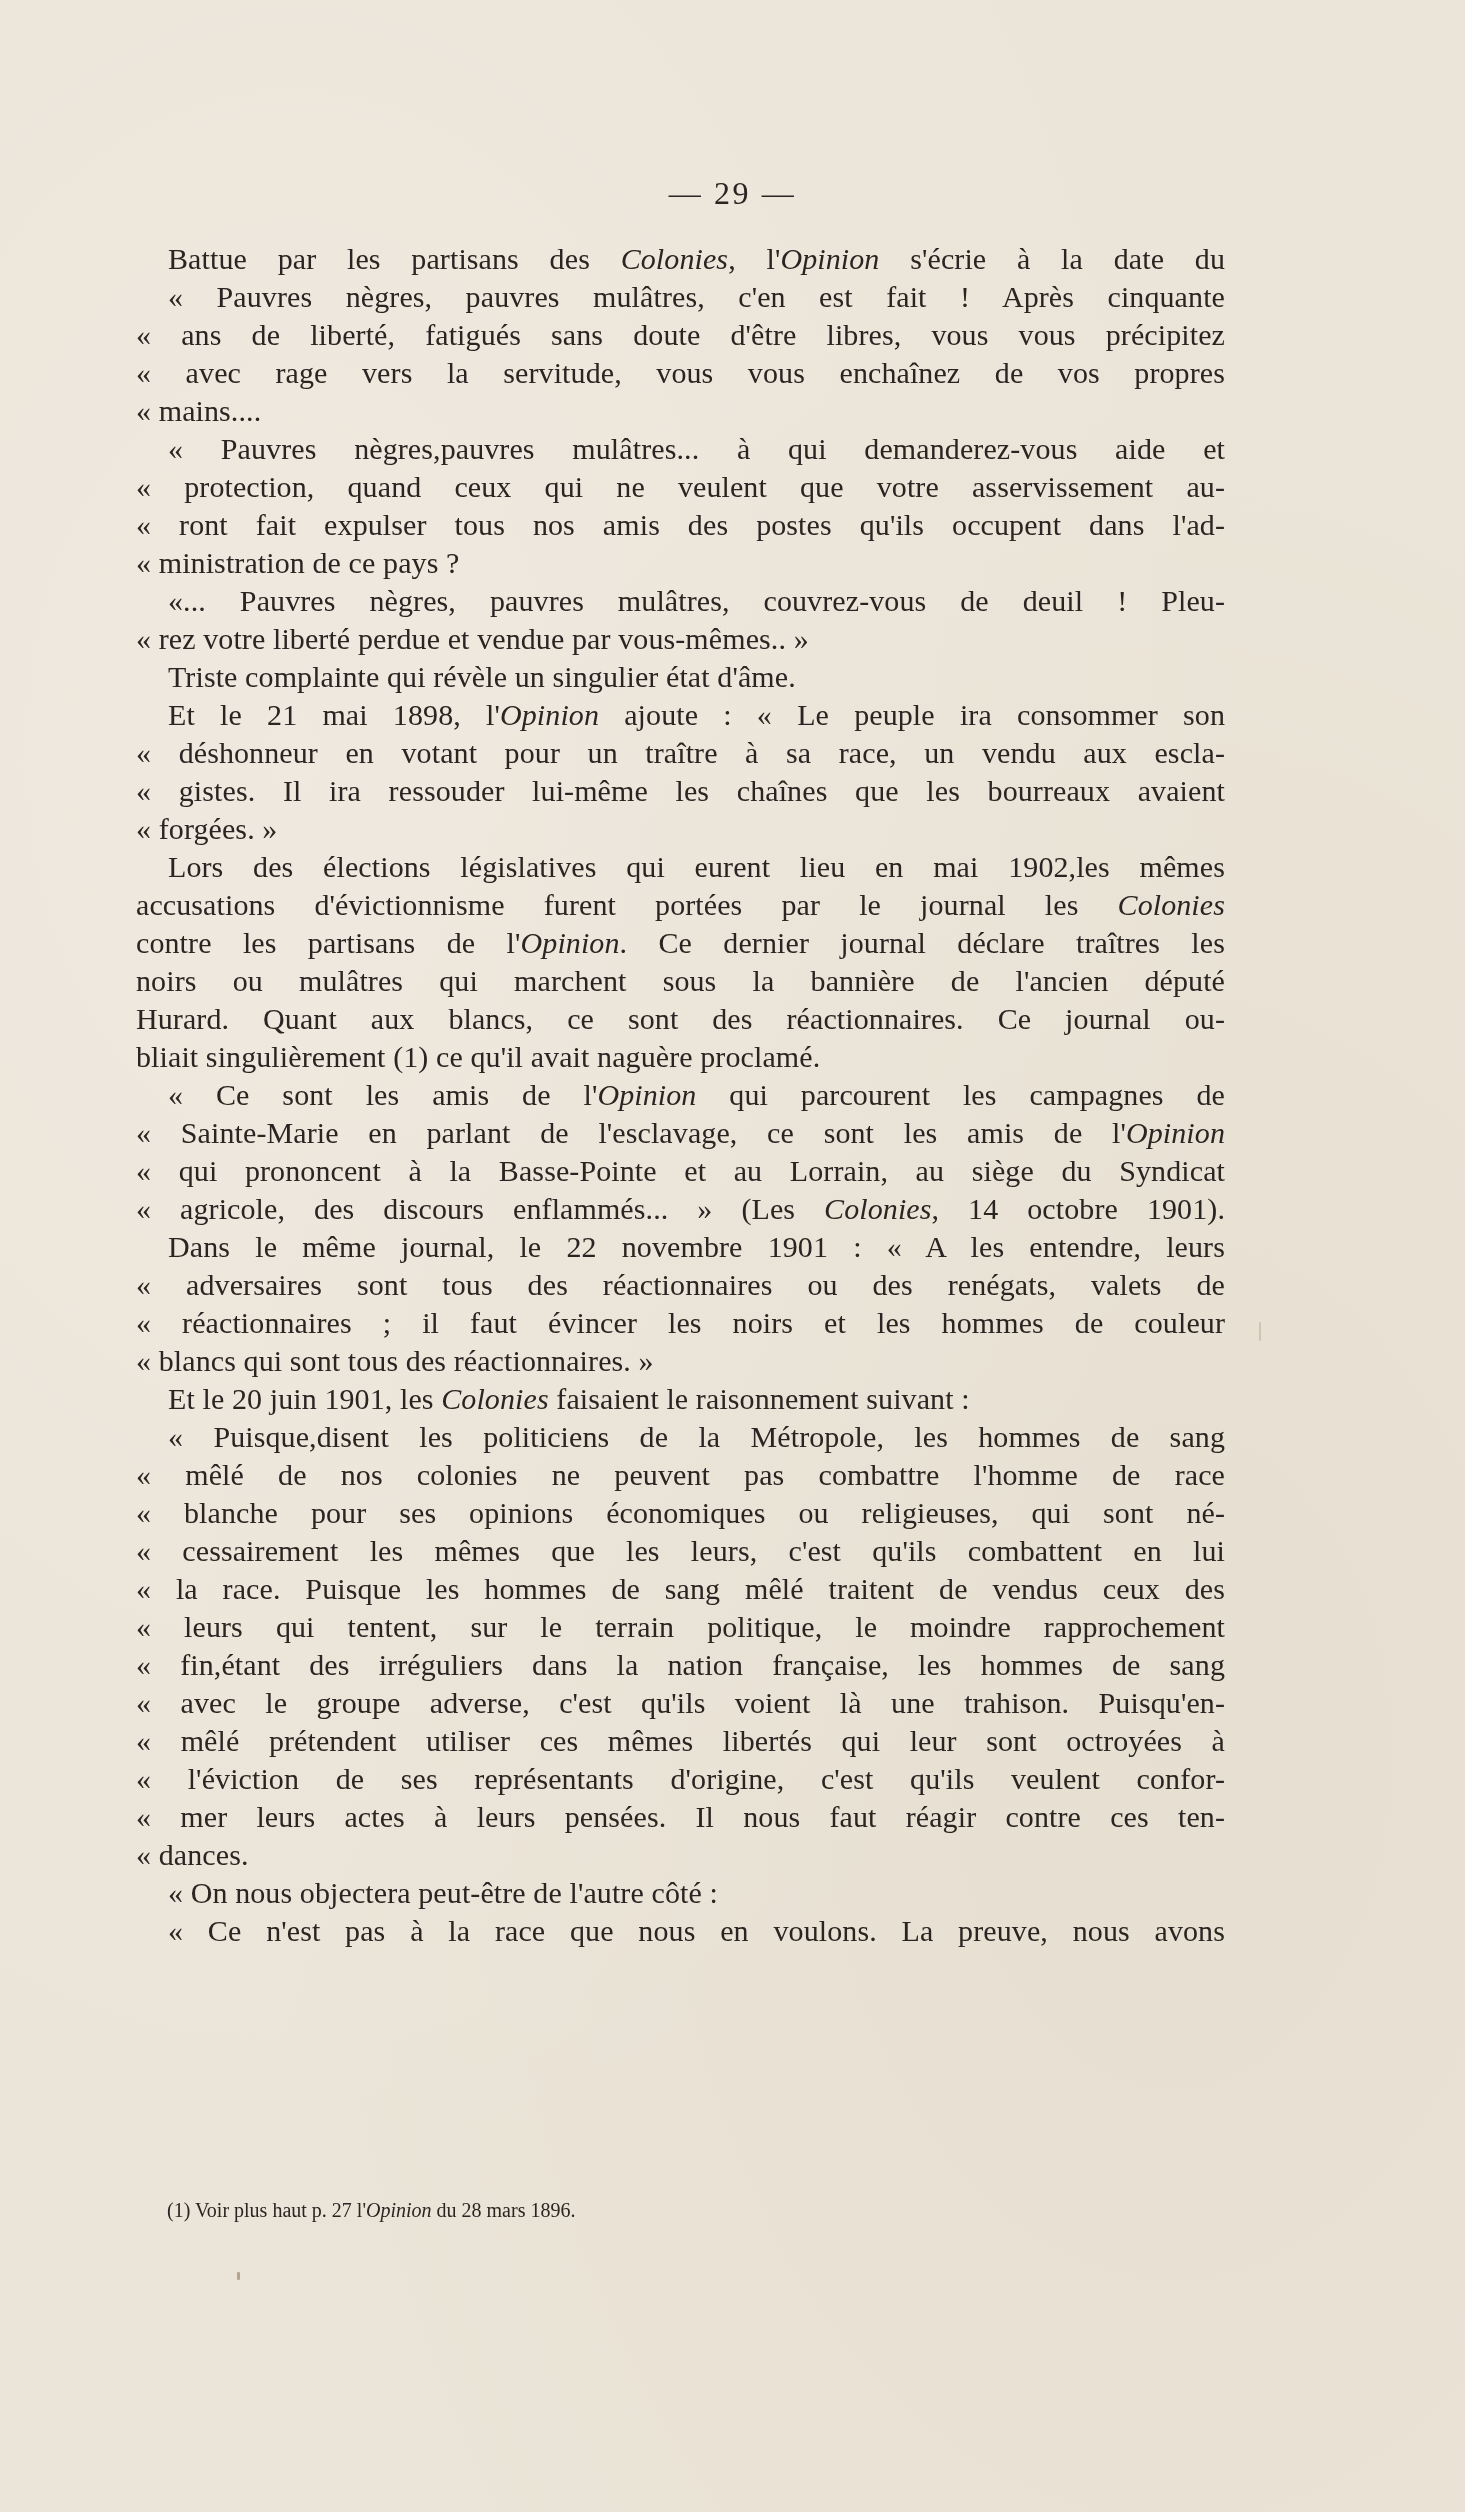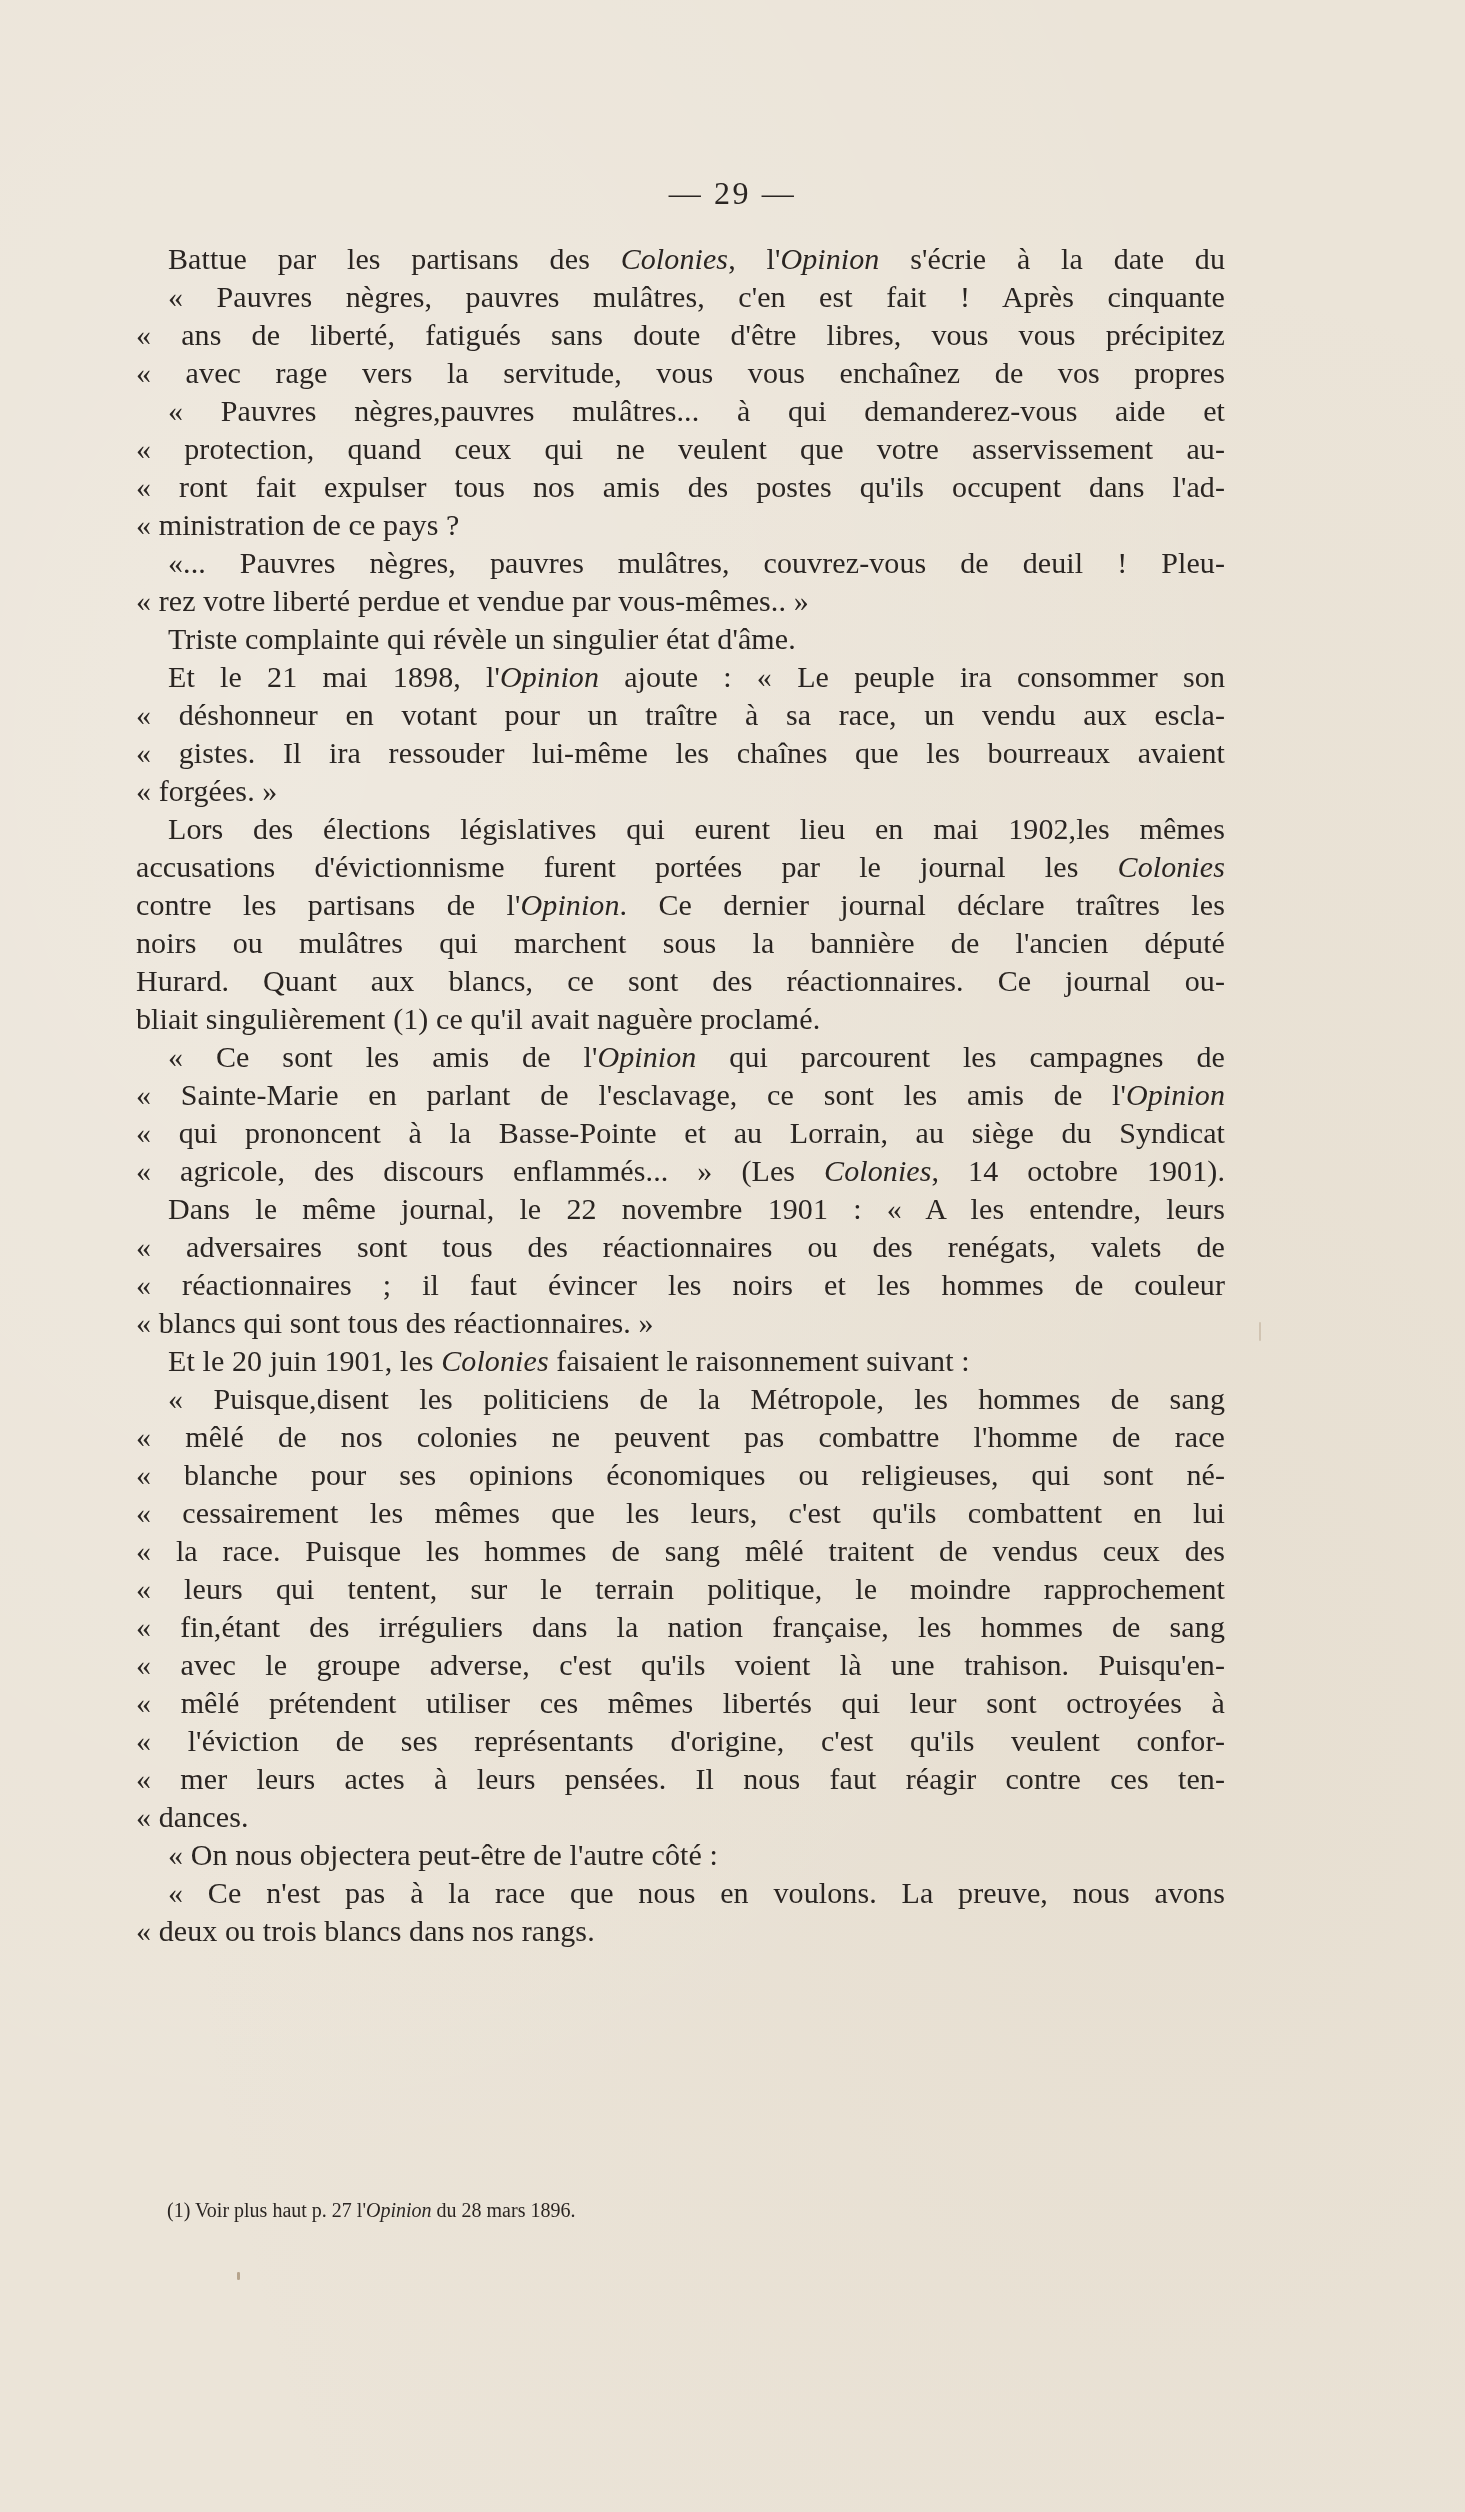--- a/index.html
+++ b/index.html
@@ -84,20 +84,21 @@
 <body>
 
 <div class="page">
   <div class="page-number">— 29 —</div>
 
   <div class="text-block" id="text-block">
       <div class="line indent">Battue par les partisans des <i>Colonies</i>, l'<i>Opinion</i> s'écrie à la date du</div>
       <div class="line indent">« Pauvres nègres, pauvres mulâtres, c'en est fait ! Après cinquante</div>
       <div class="line">« ans de liberté, fatigués sans doute d'être libres, vous vous précipitez</div>
       <div class="line">« avec rage vers la servitude, vous vous enchaînez de vos propres</div>
+      <div class="line last">« mains....</div>
       <div class="line indent">« Pauvres nègres,pauvres mulâtres... à qui demanderez-vous aide et</div>
       <div class="line">« protection, quand ceux qui ne veulent que votre asservissement au-</div>
       <div class="line">« ront fait expulser tous nos amis des postes qu'ils occupent dans l'ad-</div>
       <div class="line last">« ministration de ce pays ?</div>
       <div class="line indent">«... Pauvres nègres, pauvres mulâtres, couvrez-vous de deuil ! Pleu-</div>
       <div class="line last">« rez votre liberté perdue et vendue par vous-mêmes.. »</div>
       <div class="line indent last">Triste complainte qui révèle un singulier état d'âme.</div>
       <div class="line indent">Et le 21 mai 1898, l'<i>Opinion</i> ajoute : « Le peuple ira consommer son</div>
       <div class="line">« déshonneur en votant pour un traître à sa race, un vendu aux escla-</div>
       <div class="line">« gistes. Il ira ressouder lui-même les chaînes que les bourreaux avaient</div>
@@ -124,21 +125,20 @@
       <div class="line">« la race. Puisque les hommes de sang mêlé traitent de vendus ceux des</div>
       <div class="line">« leurs qui tentent, sur le terrain politique, le moindre rapprochement</div>
       <div class="line">« fin,étant des irréguliers dans la nation française, les hommes de sang</div>
       <div class="line">« avec le groupe adverse, c'est qu'ils voient là une trahison. Puisqu'en-</div>
       <div class="line">« mêlé prétendent utiliser ces mêmes libertés qui leur sont octroyées à</div>
       <div class="line">« l'éviction de ses représentants d'origine, c'est qu'ils veulent confor-</div>
       <div class="line">« mer leurs actes à leurs pensées. Il nous faut réagir contre ces ten-</div>
       <div class="line last">« dances.</div>
       <div class="line indent last">« On nous objectera peut-être de l'autre côté :</div>
       <div class="line indent">« Ce n'est pas à la race que nous en voulons. La preuve, nous avons</div>
-      <div class="line last">« deux ou trois blancs dans nos rangs.</div>
     </div>
 
   <div class="footnote">
     <span>(1)</span>
     <span>Voir plus haut p. 27 l'</span><i>Opinion</i><span> du 28 mars 1896.</span>
   </div>
 
   <div class="speck" style="left:237px; top:2272px;"></div>
   <div class="speck" style="left:1259px; top:1322px; height:19.4px; width:1.9px; opacity:0.25;"></div>
 </div>

